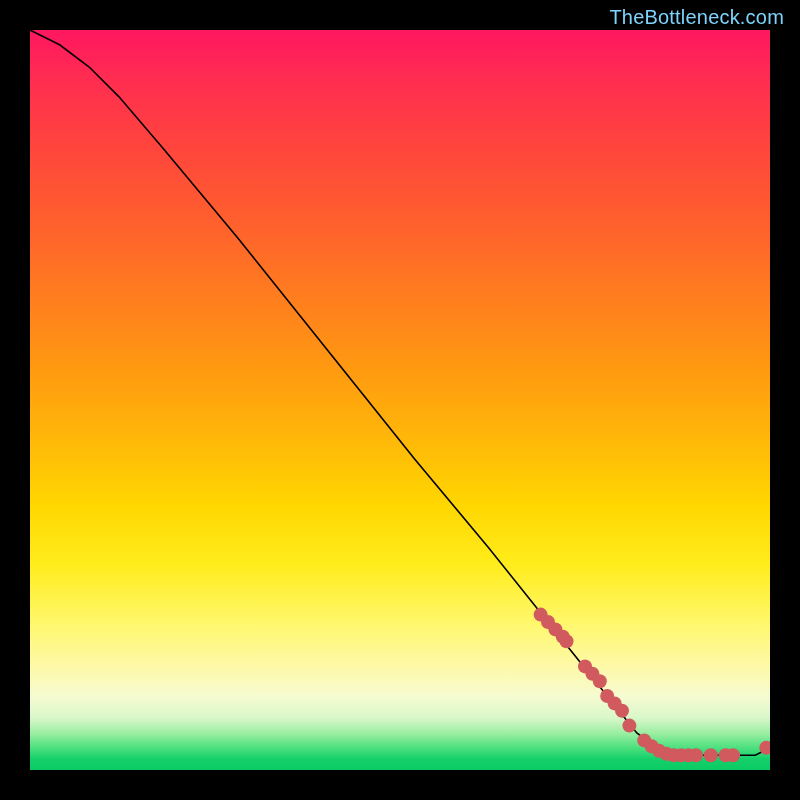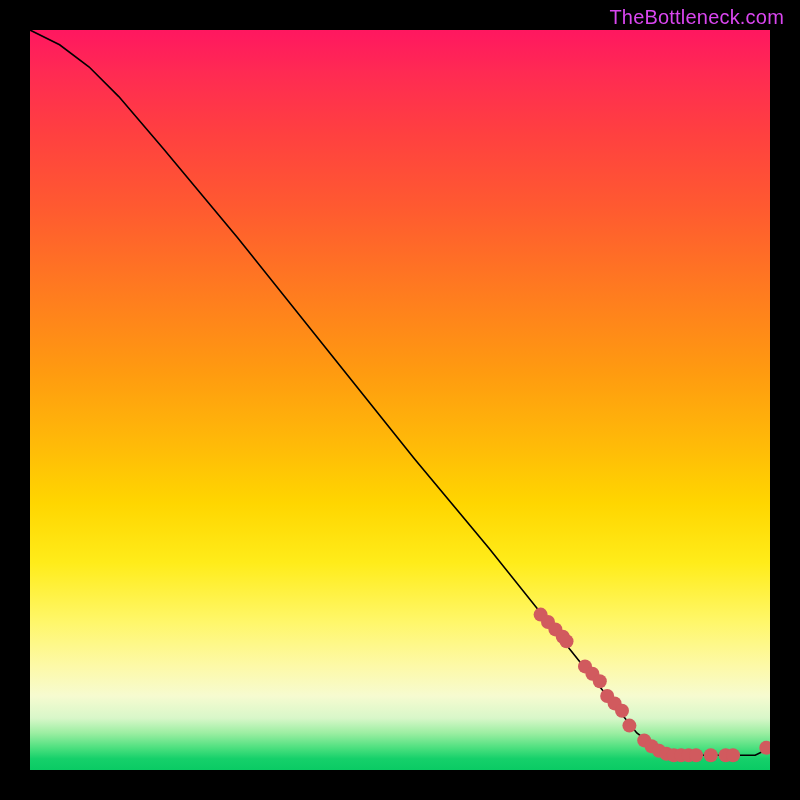--- a/index.html
+++ b/index.html
@@ -49,21 +49,21 @@
     position: absolute;
     left: 0;
     top: 0;
     width: 740px;
     height: 740px;
   }
   .watermark {
     position: absolute;
     top: 6px;
     right: 16px;
-    color: #d946ef;
+    color: #7dd3fc;
     font-size: 20px;
     letter-spacing: 0.2px;
     margin-left: 16px;
   }
 </style>
 </head>
 <body>
 
 <div class="frame">
   <div class="plot">

